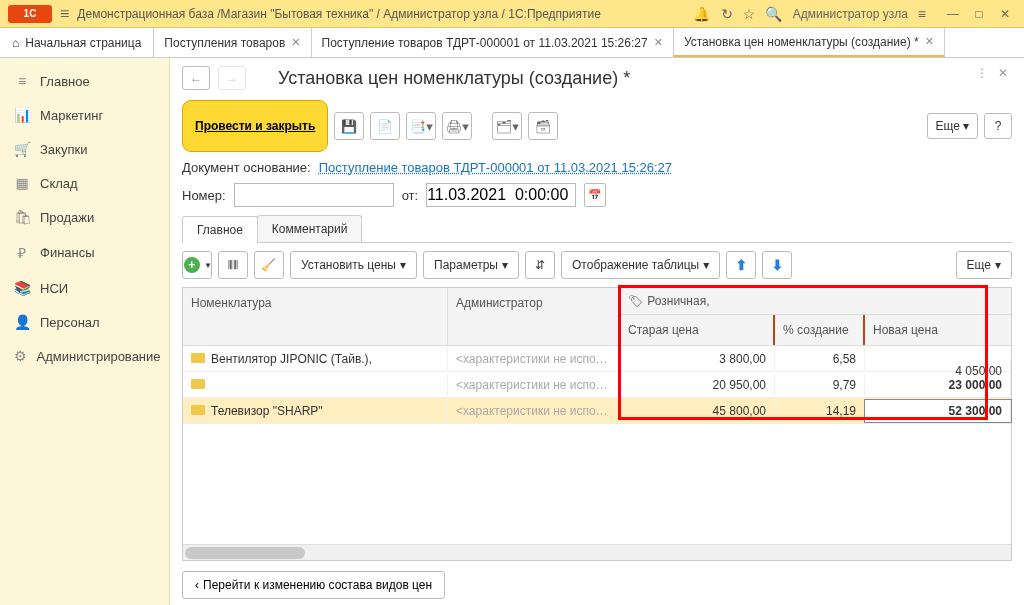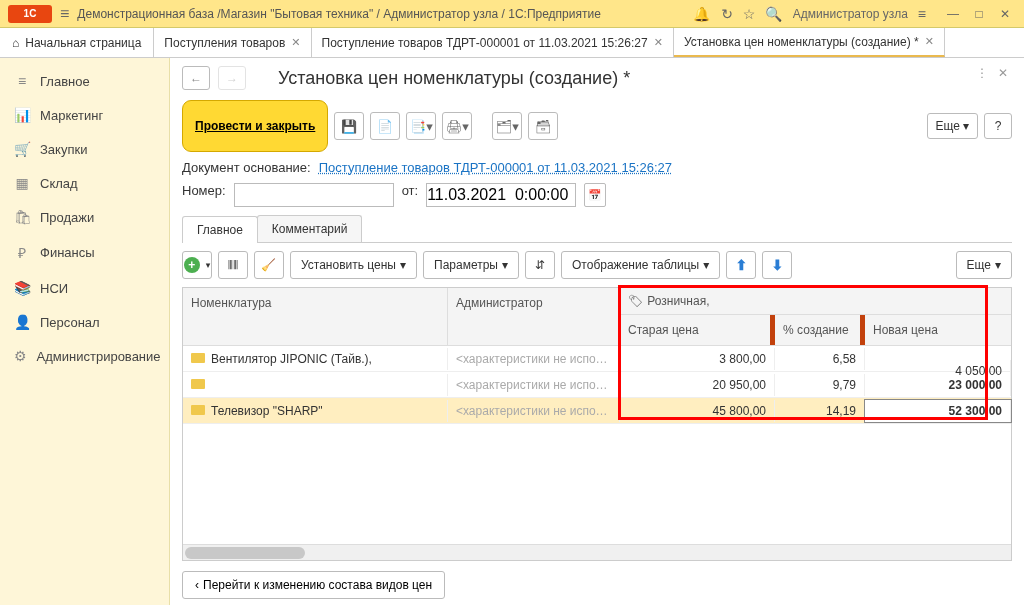--- a/index.html
+++ b/index.html
@@ -37,21 +37,21 @@
   .page-title { font-size: 18px; color:#333; margin-left: 24px; }
   .head-right { position:absolute; right:16px; top:8px; display:flex; gap:10px; color:#999; }
 
   .toolbar1 { display:flex; gap:6px; align-items:center; margin-bottom: 8px; }
   .btn-yellow { background: #ffd933; border:1px solid #d4a800; border-radius:9px; padding: 18px 12px; font-weight:bold; cursor:pointer; font-size:12px;text-decoration:underline; }
   .ibtn { width:30px; height:28px; border:1px solid #bbb; border-radius:3px; background:#fff; display:flex; align-items:center; justify-content:center; cursor:pointer; color:#666; font-size:13px; }
   .btn-more { border:1px solid #bbb; border-radius:3px; background:#fff; padding:4px 8px; cursor:pointer; font-size:12px; display:flex; align-items:center; gap:3px; }
   .btn-help { width:28px; height:26px; border:1px solid #bbb; border-radius:3px; background:#fff; display:flex; align-items:center; justify-content:center; cursor:pointer; }
   .toolbar1-right { margin-left:auto; display:flex; gap:6px; }
 
-  .field-row { display:flex; align-items:flex-start; gap:8px; margin-bottom:8px; font-size:13px; }
+  .field-row { display:flex; align-items:center; gap:8px; margin-bottom:8px; font-size:13px; }
   .field-label { color:#333; }
   .link { color: #1a73c4; text-decoration: underline dotted; cursor:pointer; }
   .input { border:1px solid #bbb; height:24px; padding:0 0; font-size:16px; }
 
   
   .inner-tabs { display:flex; border-bottom:1px solid #ccc; margin-top:6px; }
   .itab { padding: 6px 14px; border:1px solid #ccc; border-bottom:none; margin-right:-1px; background:#f6f6f6; cursor:pointer; font-size:12px; border-radius: 3px 3px 0 0; }
   .itab.active { background:#fff; position:relative; top:1px; }
 
   
@@ -62,21 +62,21 @@
   .arrow-up { color:#2a7dd4; font-size:14px; font-weight:bold; }
   .arrow-down { color:#2a7dd4; font-size:14px; font-weight:bold; }
 
   
   .table-wrap { border:1px solid #ccc; position:relative; }
   .thead { display:flex; background:#f4f4f4; border-bottom:1px solid #ddd; }
   .th { padding:8px; font-size:12px; color:#555; border-right:1px solid #ddd; }
   .th.head-stack { display:flex; flex-direction:column; padding:0; }
   .stack-top { padding:6px 8px; border-bottom:1px solid #ddd; display:flex; align-items:center; gap:4px; }
   .stack-bottom { display:flex; }
-  .stack-cell { padding:8px; border-right:5px solid #c2410c; font-size:12px; }
+  .stack-cell { padding:8px; border-right:2px solid #c2410c; font-size:12px; }
   .stack-cell:last-child { border-right:none; }
 
   .tbody { }
   .tr { display:flex; border-bottom:1px solid #eee; font-size:12px; height:26px; align-items:center; }
   .tr.selected { background: #ffeec0; }
   .td { padding:4px 8px; border-right:1px solid #eee; overflow:hidden; white-space:nowrap; text-overflow:ellipsis; }
   .td.num { text-align:right; }
   .placeholder-text { color:#aaa; font-style:normal; }
   .folder-ic { width:14px; height:10px; background:#f0c84c; display:inline-block; margin-right:6px; border-radius:1px; }
   .bold { font-weight:bold; }

